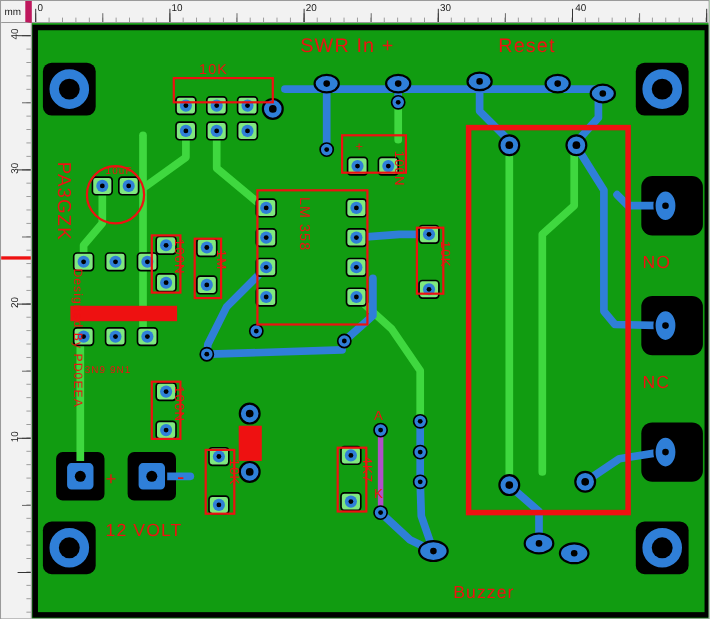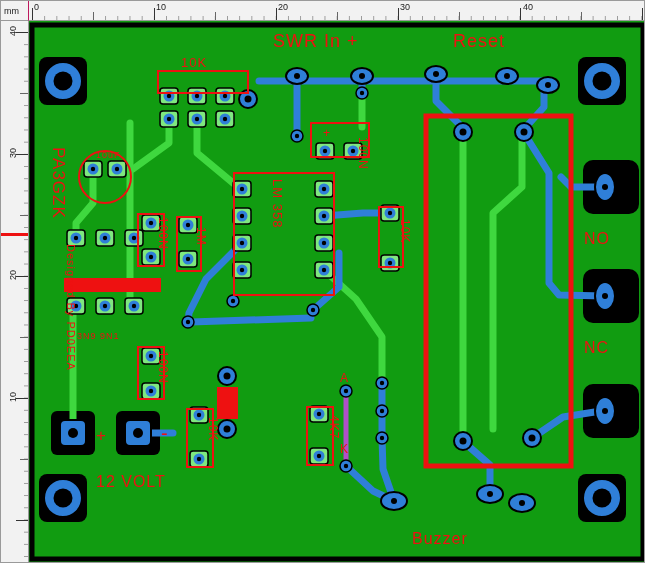--- a/index.html
+++ b/index.html
@@ -2,21 +2,21 @@
 <html><head>
 <meta charset="utf-8">
 <style>
   html,body{margin:0;padding:0;background:#d8d8d8;font-family:"Liberation Sans",sans-serif;}
   .editor{
     position:relative;width:645px;height:563px;background:#f2f2f2;
     overflow:hidden;border:1px solid #9a9a9a;box-sizing:border-box;
   }
   .corner{
     position:absolute;left:0;top:0;width:28px;height:20px;background:#f2f2f2;
-    border-right:1px solid #be185d;border-bottom:1px solid #999;box-sizing:border-box;
+    border-right:6px solid #be185d;border-bottom:1px solid #999;box-sizing:border-box;
     font-size:9px;color:#222;display:flex;align-items:center;padding-left:3px;
   }
   .h-ruler{
     position:absolute;left:28px;top:0;width:617px;height:20px;background-color:#f2f2f2;
     background-image:
       repeating-linear-gradient(to right,#333 0 1px,transparent 1px 122px),
       repeating-linear-gradient(to right,#666 0 1px,transparent 1px 61px),
       repeating-linear-gradient(to right,#999 0 1px,transparent 1px 12.2px);
     background-repeat:repeat-x;
     background-position:3px bottom;

